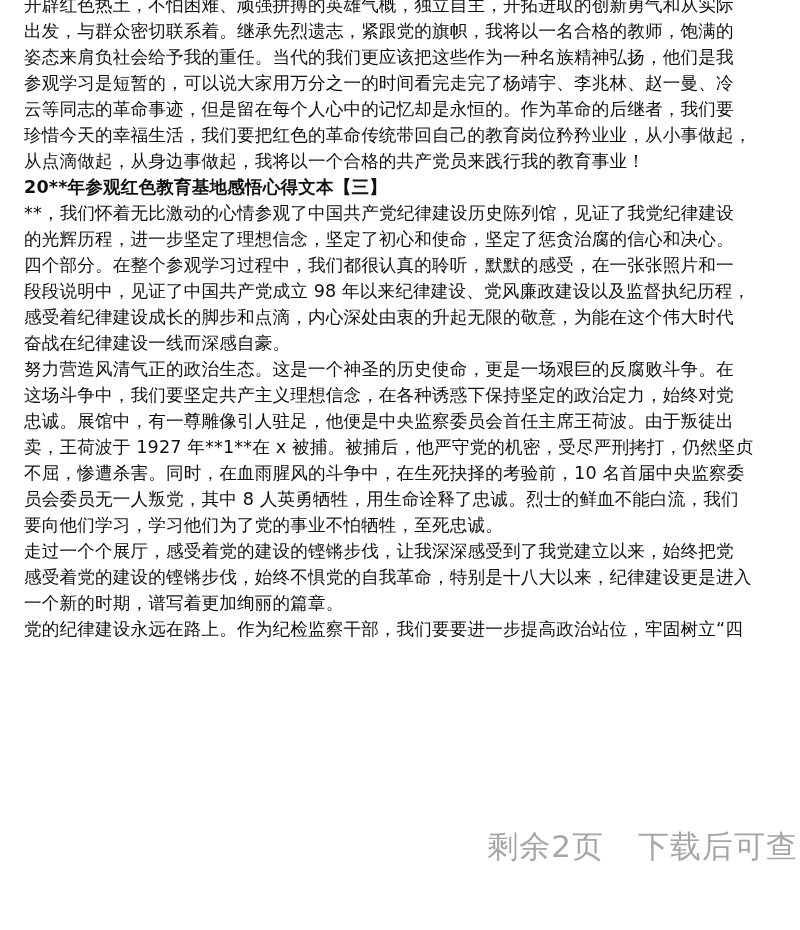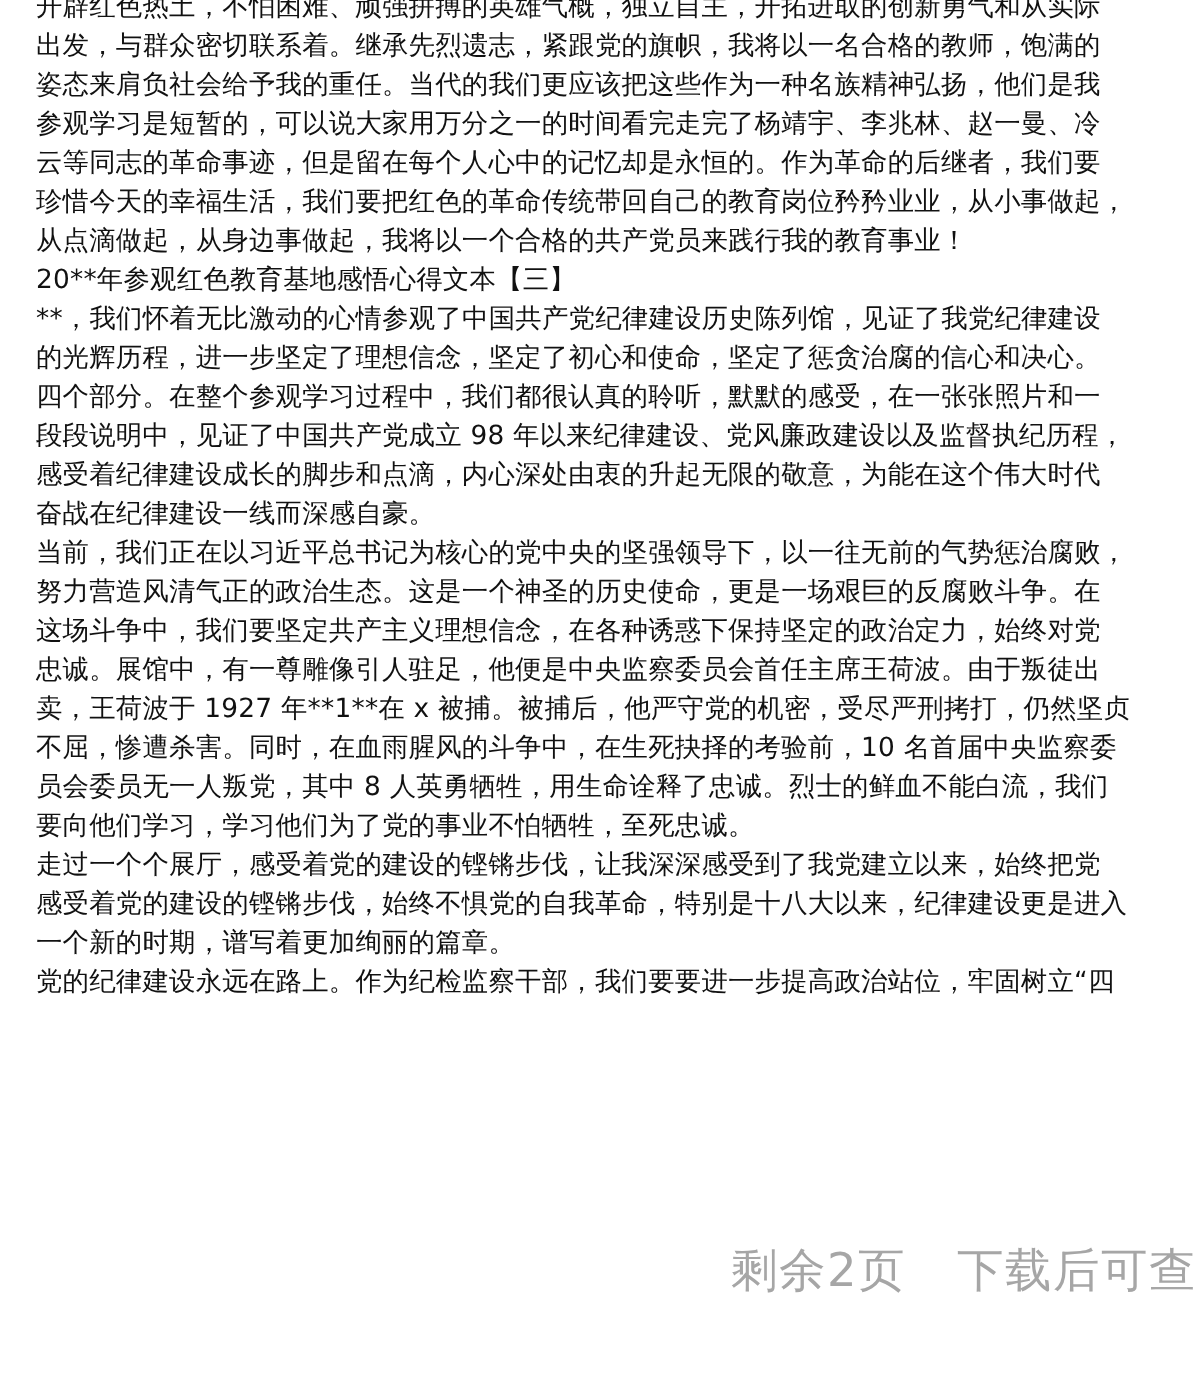--- a/index.html
+++ b/index.html
@@ -1,21 +1,21 @@
 <!DOCTYPE html>
 <html><head>
 <meta charset="utf-8">
 <style>
   html, body { margin: 0; padding: 0; background: #ffffff; }
   body { width: 800px; height: 930px; overflow: hidden; position: relative;
          font-family: "DejaVu Sans", "Liberation Sans", sans-serif; color: #111; }
   .page { position: absolute; left: 24px; top: -8px; width: 756px; }
   .line { height: 26px; line-height: 26px; font-size: 17.6px; white-space: nowrap;
           letter-spacing: 0.15px; overflow: visible; }
-  .heading { font-weight: normal; }
+  .heading { font-weight: bold; }
   .footer { position: absolute; left: 0; top: 826px; width: 800px; text-align: right;
             font-size: 31px; color: #a6a6a6; letter-spacing: 1px; margin-left: 30px; }
   .footer span { display: inline-block; }
   .footer .gap { width: 34px; }
 </style>
 </head>
 <body>
 
 <div class="page">
   <div class="line">开辟红色热土，不怕困难、顽强拼搏的英雄气概，独立自主，开拓进取的创新勇气和从实际</div>
@@ -25,21 +25,20 @@
   <div class="line">云等同志的革命事迹，但是留在每个人心中的记忆却是永恒的。作为革命的后继者，我们要</div>
   <div class="line">珍惜今天的幸福生活，我们要把红色的革命传统带回自己的教育岗位矜矜业业，从小事做起，</div>
   <div class="line">从点滴做起，从身边事做起，我将以一个合格的共产党员来践行我的教育事业！</div>
   <div class="line heading">20**年参观红色教育基地感悟心得文本【三】</div>
   <div class="line">**，我们怀着无比激动的心情参观了中国共产党纪律建设历史陈列馆，见证了我党纪律建设</div>
   <div class="line">的光辉历程，进一步坚定了理想信念，坚定了初心和使命，坚定了惩贪治腐的信心和决心。</div>
   <div class="line">四个部分。在整个参观学习过程中，我们都很认真的聆听，默默的感受，在一张张照片和一</div>
   <div class="line">段段说明中，见证了中国共产党成立 98 年以来纪律建设、党风廉政建设以及监督执纪历程，</div>
   <div class="line">感受着纪律建设成长的脚步和点滴，内心深处由衷的升起无限的敬意，为能在这个伟大时代</div>
   <div class="line">奋战在纪律建设一线而深感自豪。</div>
-  <div class="line">当前，我们正在以习近平总书记为核心的党中央的坚强领导下，以一往无前的气势惩治腐败，</div>
   <div class="line">努力营造风清气正的政治生态。这是一个神圣的历史使命，更是一场艰巨的反腐败斗争。在</div>
   <div class="line">这场斗争中，我们要坚定共产主义理想信念，在各种诱惑下保持坚定的政治定力，始终对党</div>
   <div class="line">忠诚。展馆中，有一尊雕像引人驻足，他便是中央监察委员会首任主席王荷波。由于叛徒出</div>
   <div class="line">卖，王荷波于 1927 年**1**在 x 被捕。被捕后，他严守党的机密，受尽严刑拷打，仍然坚贞</div>
   <div class="line">不屈，惨遭杀害。同时，在血雨腥风的斗争中，在生死抉择的考验前，10 名首届中央监察委</div>
   <div class="line">员会委员无一人叛党，其中 8 人英勇牺牲，用生命诠释了忠诚。烈士的鲜血不能白流，我们</div>
   <div class="line">要向他们学习，学习他们为了党的事业不怕牺牲，至死忠诚。</div>
   <div class="line">走过一个个展厅，感受着党的建设的铿锵步伐，让我深深感受到了我党建立以来，始终把党</div>
   <div class="line">感受着党的建设的铿锵步伐，始终不惧党的自我革命，特别是十八大以来，纪律建设更是进入</div>
   <div class="line">一个新的时期，谱写着更加绚丽的篇章。</div>

